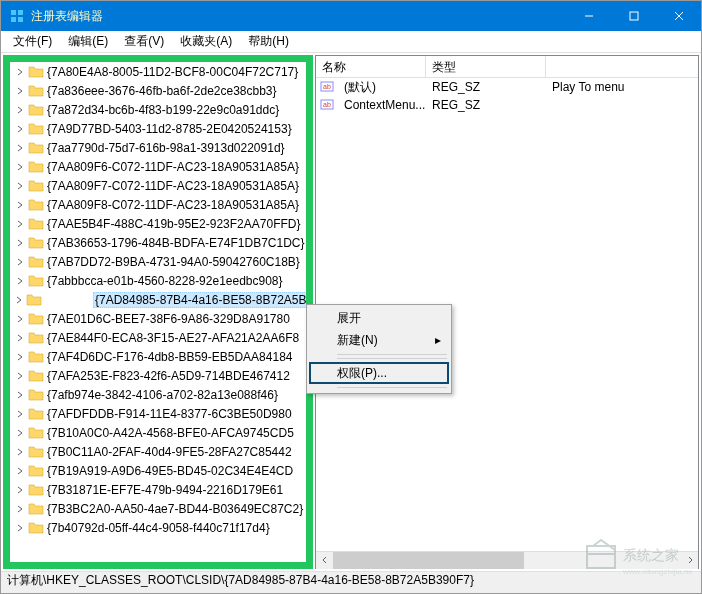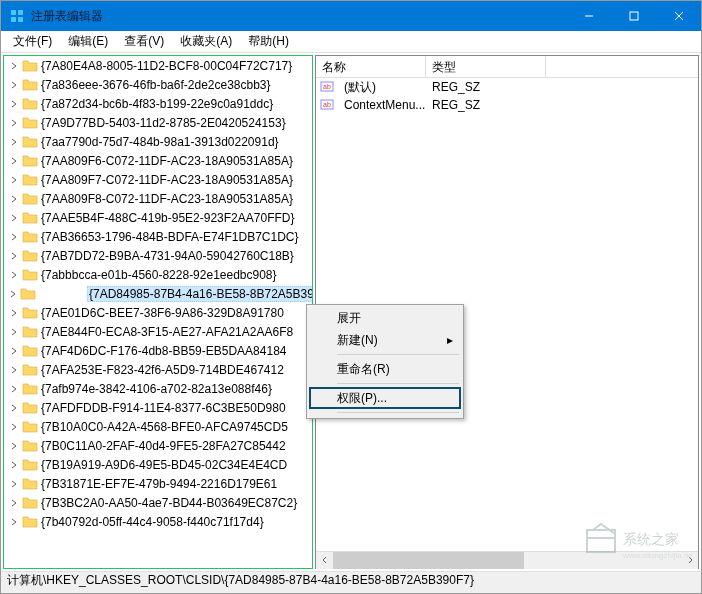--- a/index.html
+++ b/index.html
@@ -1,60 +1,60 @@
 <!DOCTYPE html>
 <html><head>
   <meta charset="utf-8">
   <style>
     * { margin: 0; padding: 0; box-sizing: border-box; }
     body { font-family: "Microsoft YaHei", "Segoe UI", Tahoma, sans-serif; font-size: 12px; background: #fff; width: 702px; height: 594px; overflow: hidden; border: 1px solid #999; position: relative; }
     
-    .titlebar { background: #0078d7; height: 30px; display: flex; align-items: center; color: #0f172a; padding: 0 0 0 8px; }
+    .titlebar { background: #0078d7; height: 30px; display: flex; align-items: center; color: #fef9c3; padding: 0 0 0 8px; }
     .titlebar .icon { width: 16px; height: 16px; margin-right: 6px; display: inline-flex; align-items: center; justify-content: center; }
     .titlebar .title { flex: 1; font-size: 12px; }
     .titlebar .win-btns { display: flex; height: 100%; }
     .titlebar .win-btn { width: 45px; height: 100%; display: flex; align-items: center; justify-content: center; }
     .titlebar .win-btn.close { background: #0078d7; }
     .titlebar .win-btn svg { stroke: #fff; fill: none; }
     
     .menubar { height: 22px; display: flex; align-items: center; padding: 0 4px; background: #fff; border-bottom: 1px solid #e0e0e0; }
     .menubar .menu-item { padding: 2px 8px; font-size: 12px; }
     
     .content { display: flex; height: calc(100% - 30px - 22px - 22px); }
     
-    .tree-panel { width: 310px; border: 1px solid #22c55e; margin: 2px; overflow: hidden; position: relative; background: #fff; }
+    .tree-panel { width: 310px; border: 7px solid #22c55e; margin: 2px; overflow: hidden; position: relative; background: #fff; }
     .tree-scroll { overflow-y: auto; overflow-x: hidden; height: 100%; }
     .tree-item { display: flex; align-items: center; height: 19px; padding-left: 4px; white-space: nowrap; cursor: default; }
     .tree-item .expander { width: 12px; height: 12px; display: inline-flex; align-items: center; justify-content: center; margin-right: 2px; }
     .tree-item .folder-icon { width: 16px; height: 14px; margin-right: 3px; display: inline-flex; }
     .tree-item .label { font-size: 12px; }
     .tree-item.selected .label { background: #cce8ff; border: 1px dotted #99d1ff; padding: 0 1px; margin-left: 48px; }
     
     .list-panel { flex: 1; border: 1px solid #828790; margin: 2px 2px 2px 0; background: #fff; display: flex; flex-direction: column; position: relative; justify-content: flex-end; }
     .list-header { display: flex; height: 22px; border-bottom: 1px solid #e0e0e0; background: #fff; }
     .list-header .col { padding: 3px 6px; font-size: 12px; border-right: 1px solid #e0e0e0; }
     .list-body { flex: 1; overflow: auto; }
     .list-row { display: flex; height: 18px; align-items: center; }
     .list-row .cell { padding: 0 6px; font-size: 12px; white-space: nowrap; overflow: hidden; }
     .list-row .row-icon { width: 16px; height: 16px; margin-left: 4px; margin-right: 2px; display: inline-flex; }
     
     .statusbar { height: 22px; border-top: 1px solid #e0e0e0; display: flex; padding: 0 6px; font-size: 12px; background: #f0f0f0; }
     
-    .context-menu { position: absolute; left: 305px; top: 303px; width: 158px; background: #f0f0f0; border: 1px solid #a0a0a0; box-shadow: 2px 2px 4px rgba(0,0,0,0.25); padding: 2px; z-index: 100; }
+    .context-menu { position: absolute; left: 305px; top: 303px; width: 146px; background: #f0f0f0; border: 1px solid #a0a0a0; box-shadow: 2px 2px 4px rgba(0,0,0,0.25); padding: 2px; z-index: 100; }
     .context-menu .cm-item { height: 22px; display: flex; align-items: center; padding: 0 24px 0 28px; font-size: 12px; position: relative; }
     .context-menu .cm-item.highlighted { border: 2px solid #0c4a6e; padding: 0 22px 0 26px; }
     .context-menu .cm-item .arrow { position: absolute; right: 8px; }
     .context-menu .cm-sep { height: 1px; background: #d0d0d0; margin: 3px 2px 3px 28px; }
     
     .scrollbar-h { height: 17px; background: #f0f0f0; border-top: 1px solid #ddd; display: flex; align-items: center; }
     .scrollbar-h .sb-btn { width: 17px; height: 17px; background: #f0f0f0; display: flex; align-items: center; justify-content: center; }
     .scrollbar-h .sb-track { flex: 1; height: 17px; background: #f0f0f0; position: relative; }
     .scrollbar-h .sb-thumb { position: absolute; height: 17px; background: #cdcdcd; }
     
-    .watermark { position: absolute; right: 8px; bottom: 28px; opacity: 0.5; pointer-events: none; }
+    .watermark { position: absolute; right: 8px; bottom: 12px; opacity: 0.5; pointer-events: none; }
     
     .folder-svg { fill: #ffd768; stroke: #c9a227; stroke-width: 0.5; }
   </style>
 </head>
 <body>
 
 <div class="titlebar">
   <span class="icon">
     <svg width="14" height="14" viewBox="0 0 14 14">
         <rect x="1" y="1" width="5" height="5" fill="#4cc2ff"></rect>
@@ -152,21 +152,21 @@
           <span class="expander">
             <svg width="10" height="10">
               <path d="M3 2 L7 5 L3 8" stroke="#606060" fill="none" stroke-width="1"></path>
             </svg>
           </span>
           <span class="folder-icon">
             <svg width="16" height="14" viewBox="0 0 16 14">
               <path class="folder-svg" d="M1 3 L1 12 L15 12 L15 4 L7 4 L6 2 L1 2 Z"></path>
             </svg>
           </span>
-          <span class="label">{7aa7790d-75d7-484b-98a1-3913d022091d}</span>
+          <span class="label">{7aa7790d-75d7-616b-98a1-3913d022091d}</span>
         </div>
         <div class="tree-item">
           <span class="expander">
             <svg width="10" height="10">
               <path d="M3 2 L7 5 L3 8" stroke="#606060" fill="none" stroke-width="1"></path>
             </svg>
           </span>
           <span class="folder-icon">
             <svg width="16" height="14" viewBox="0 0 16 14">
               <path class="folder-svg" d="M1 3 L1 12 L15 12 L15 4 L7 4 L6 2 L1 2 Z"></path>
@@ -439,20 +439,21 @@
     <div class="list-body" id="list-body">
         <div class="list-row">
           <span class="row-icon">
             <svg width="14" height="14" viewBox="0 0 14 14">
               <rect x="1" y="3" width="12" height="9" fill="#fff" stroke="#8a8aff"></rect>
               <text x="3" y="10" font-size="7" fill="#d04040">ab</text>
             </svg>
           </span>
           <span class="cell" style="width:88px">(默认)</span>
           <span class="cell" style="width:120px">REG_SZ</span>
+          <span class="cell" style="flex:1">Play To menu</span>
         </div>
         <div class="list-row">
           <span class="row-icon">
             <svg width="14" height="14" viewBox="0 0 14 14">
               <rect x="1" y="3" width="12" height="9" fill="#fff" stroke="#8a8aff"></rect>
               <text x="3" y="10" font-size="7" fill="#d04040">ab</text>
             </svg>
           </span>
           <span class="cell" style="width:88px">ContextMenu...</span>
           <span class="cell" style="width:120px">REG_SZ</span>
@@ -481,21 +482,20 @@
   <span>计算机\HKEY_CLASSES_ROOT\CLSID\{7AD84985-87B4-4a16-BE58-8B72A5B390F7}</span>
 </div>
 
 <div class="context-menu">
   <div class="cm-item">展开</div>
   <div class="cm-item">
       <span>新建(N)</span>
       <span class="arrow">▸</span>
     </div>
   <div class="cm-sep"></div>
-  <div class="cm-item">重命名(R)</div>
   <div class="cm-sep"></div>
   <div class="cm-item highlighted">权限(P)...</div>
   <div class="cm-sep"></div>
 </div>
 
 <div class="watermark">
   <svg width="110" height="40" viewBox="0 0 110 40">
     <g fill="none" stroke="#9aa" stroke-width="2">
       <rect x="4" y="8" width="28" height="22"></rect>
       <path d="M4 16 L32 16 M10 8 L18 2 L32 12"></path>

